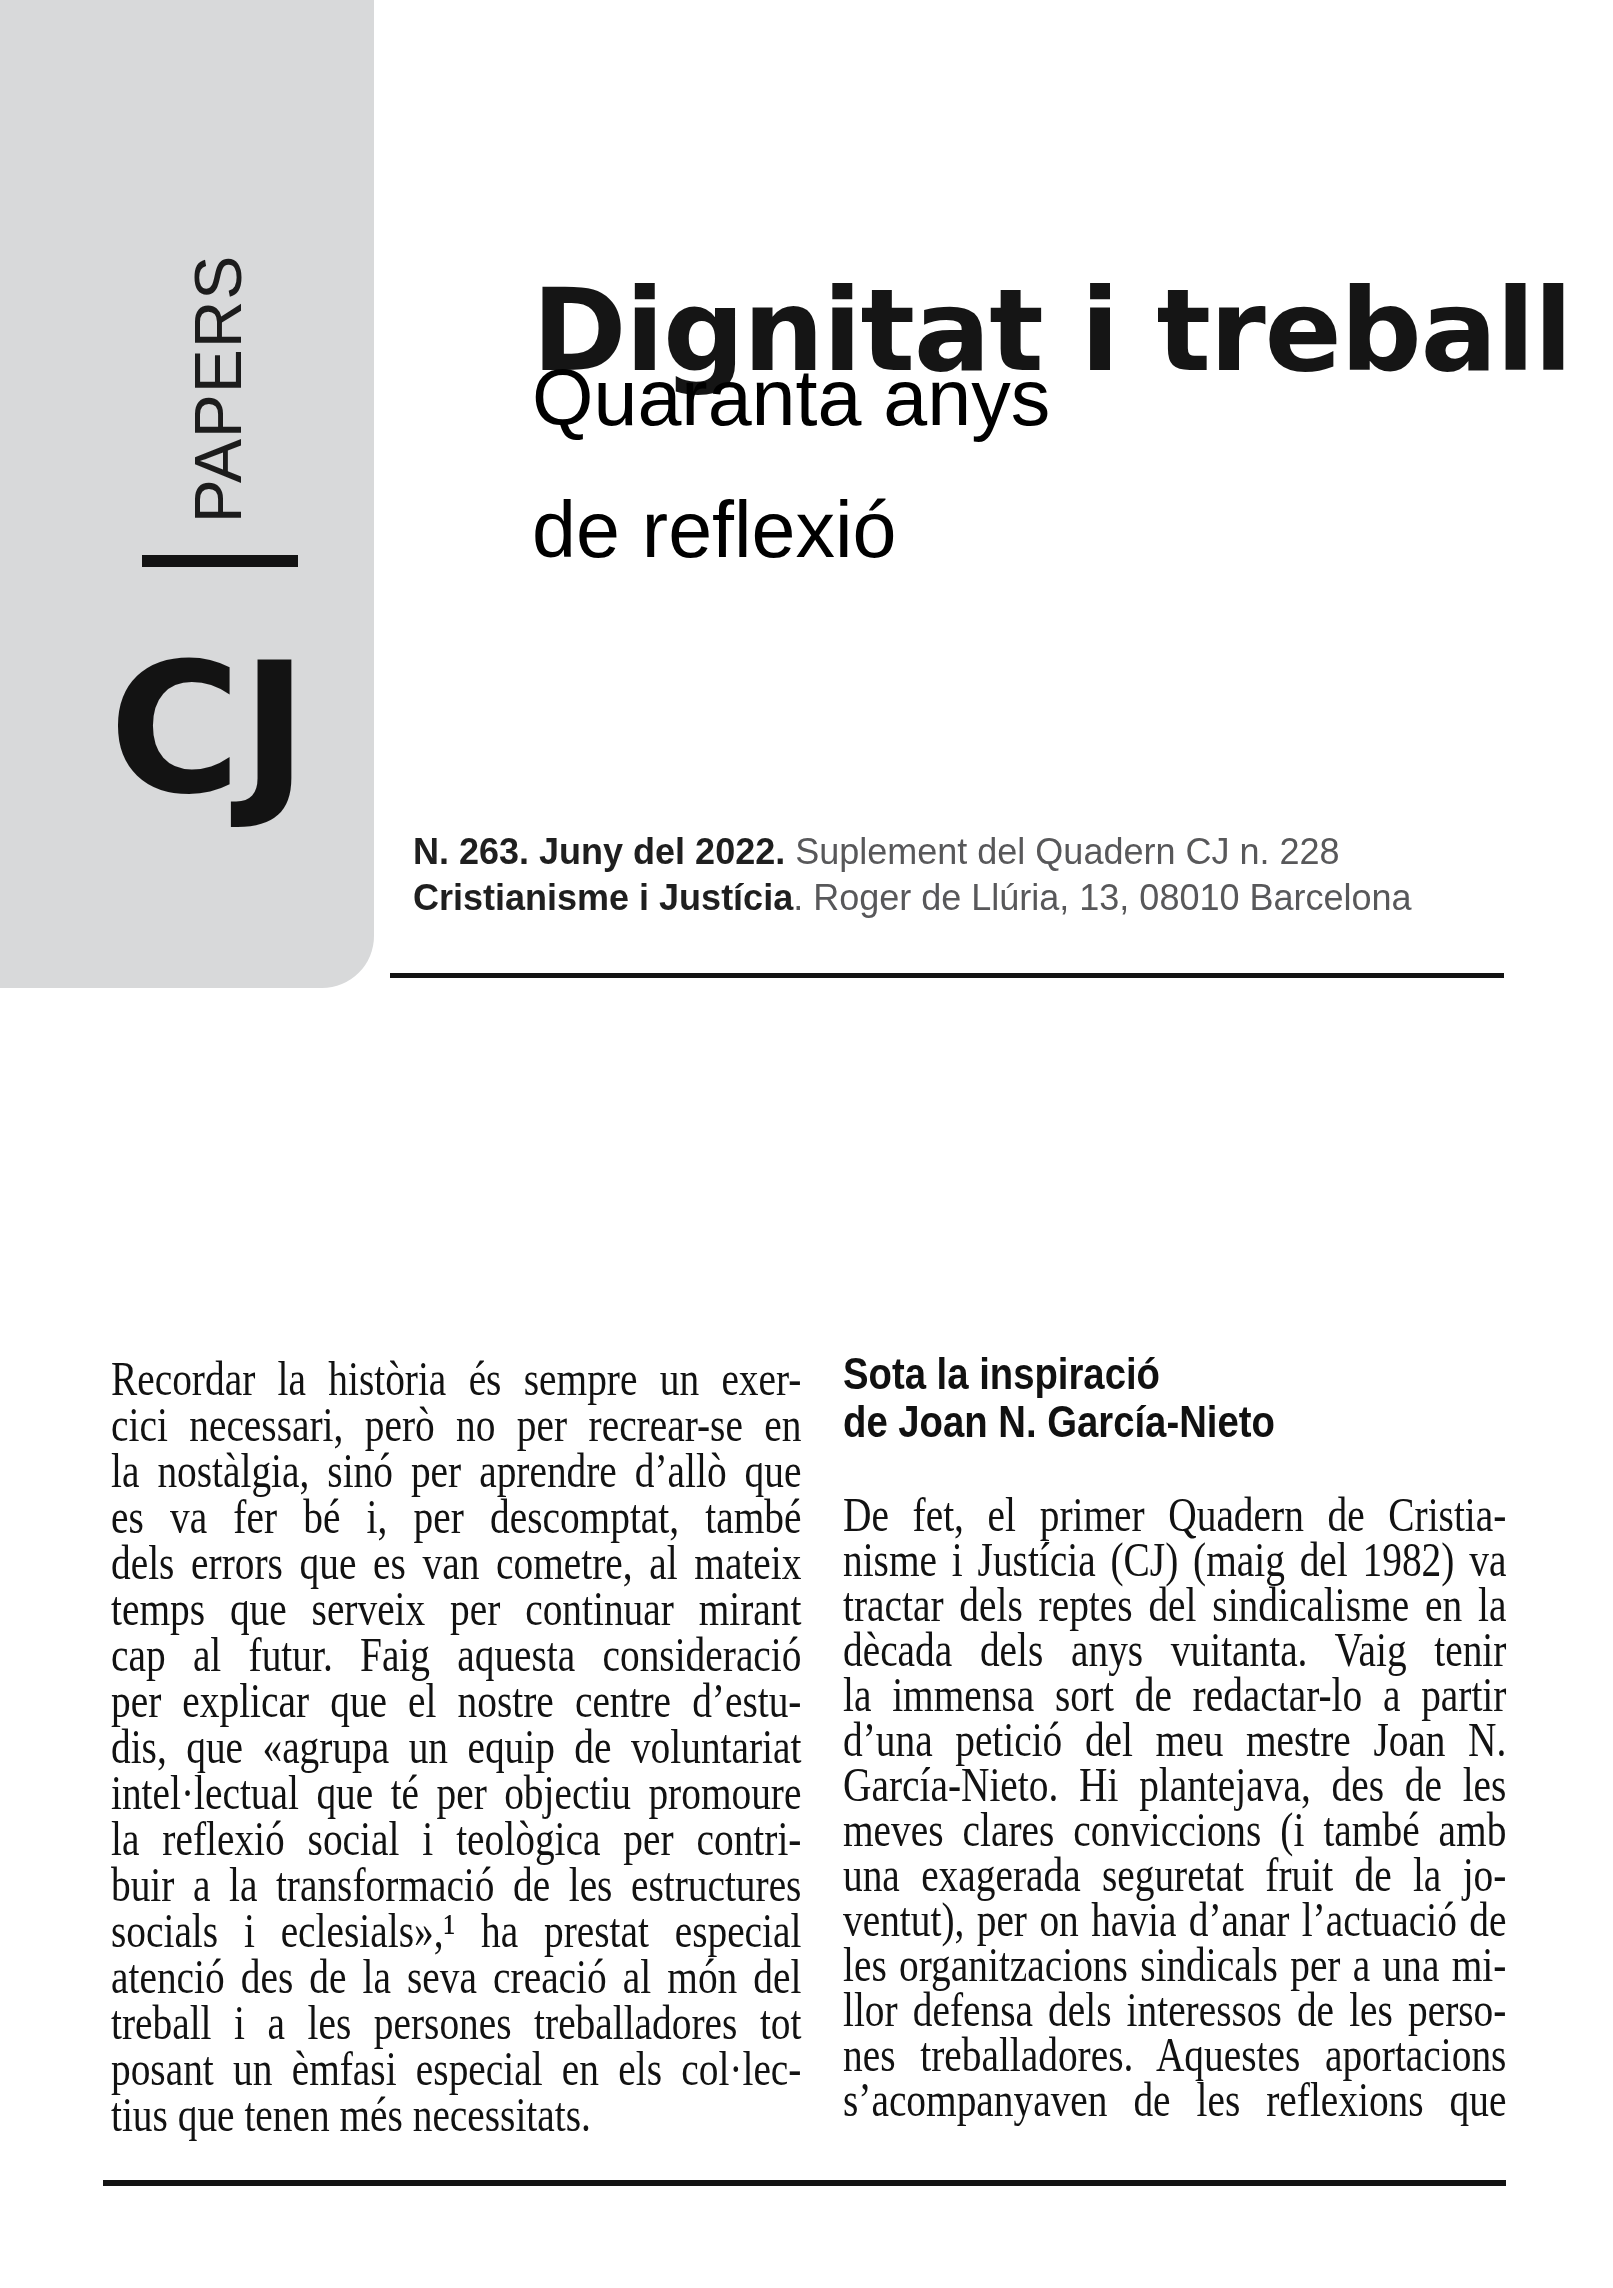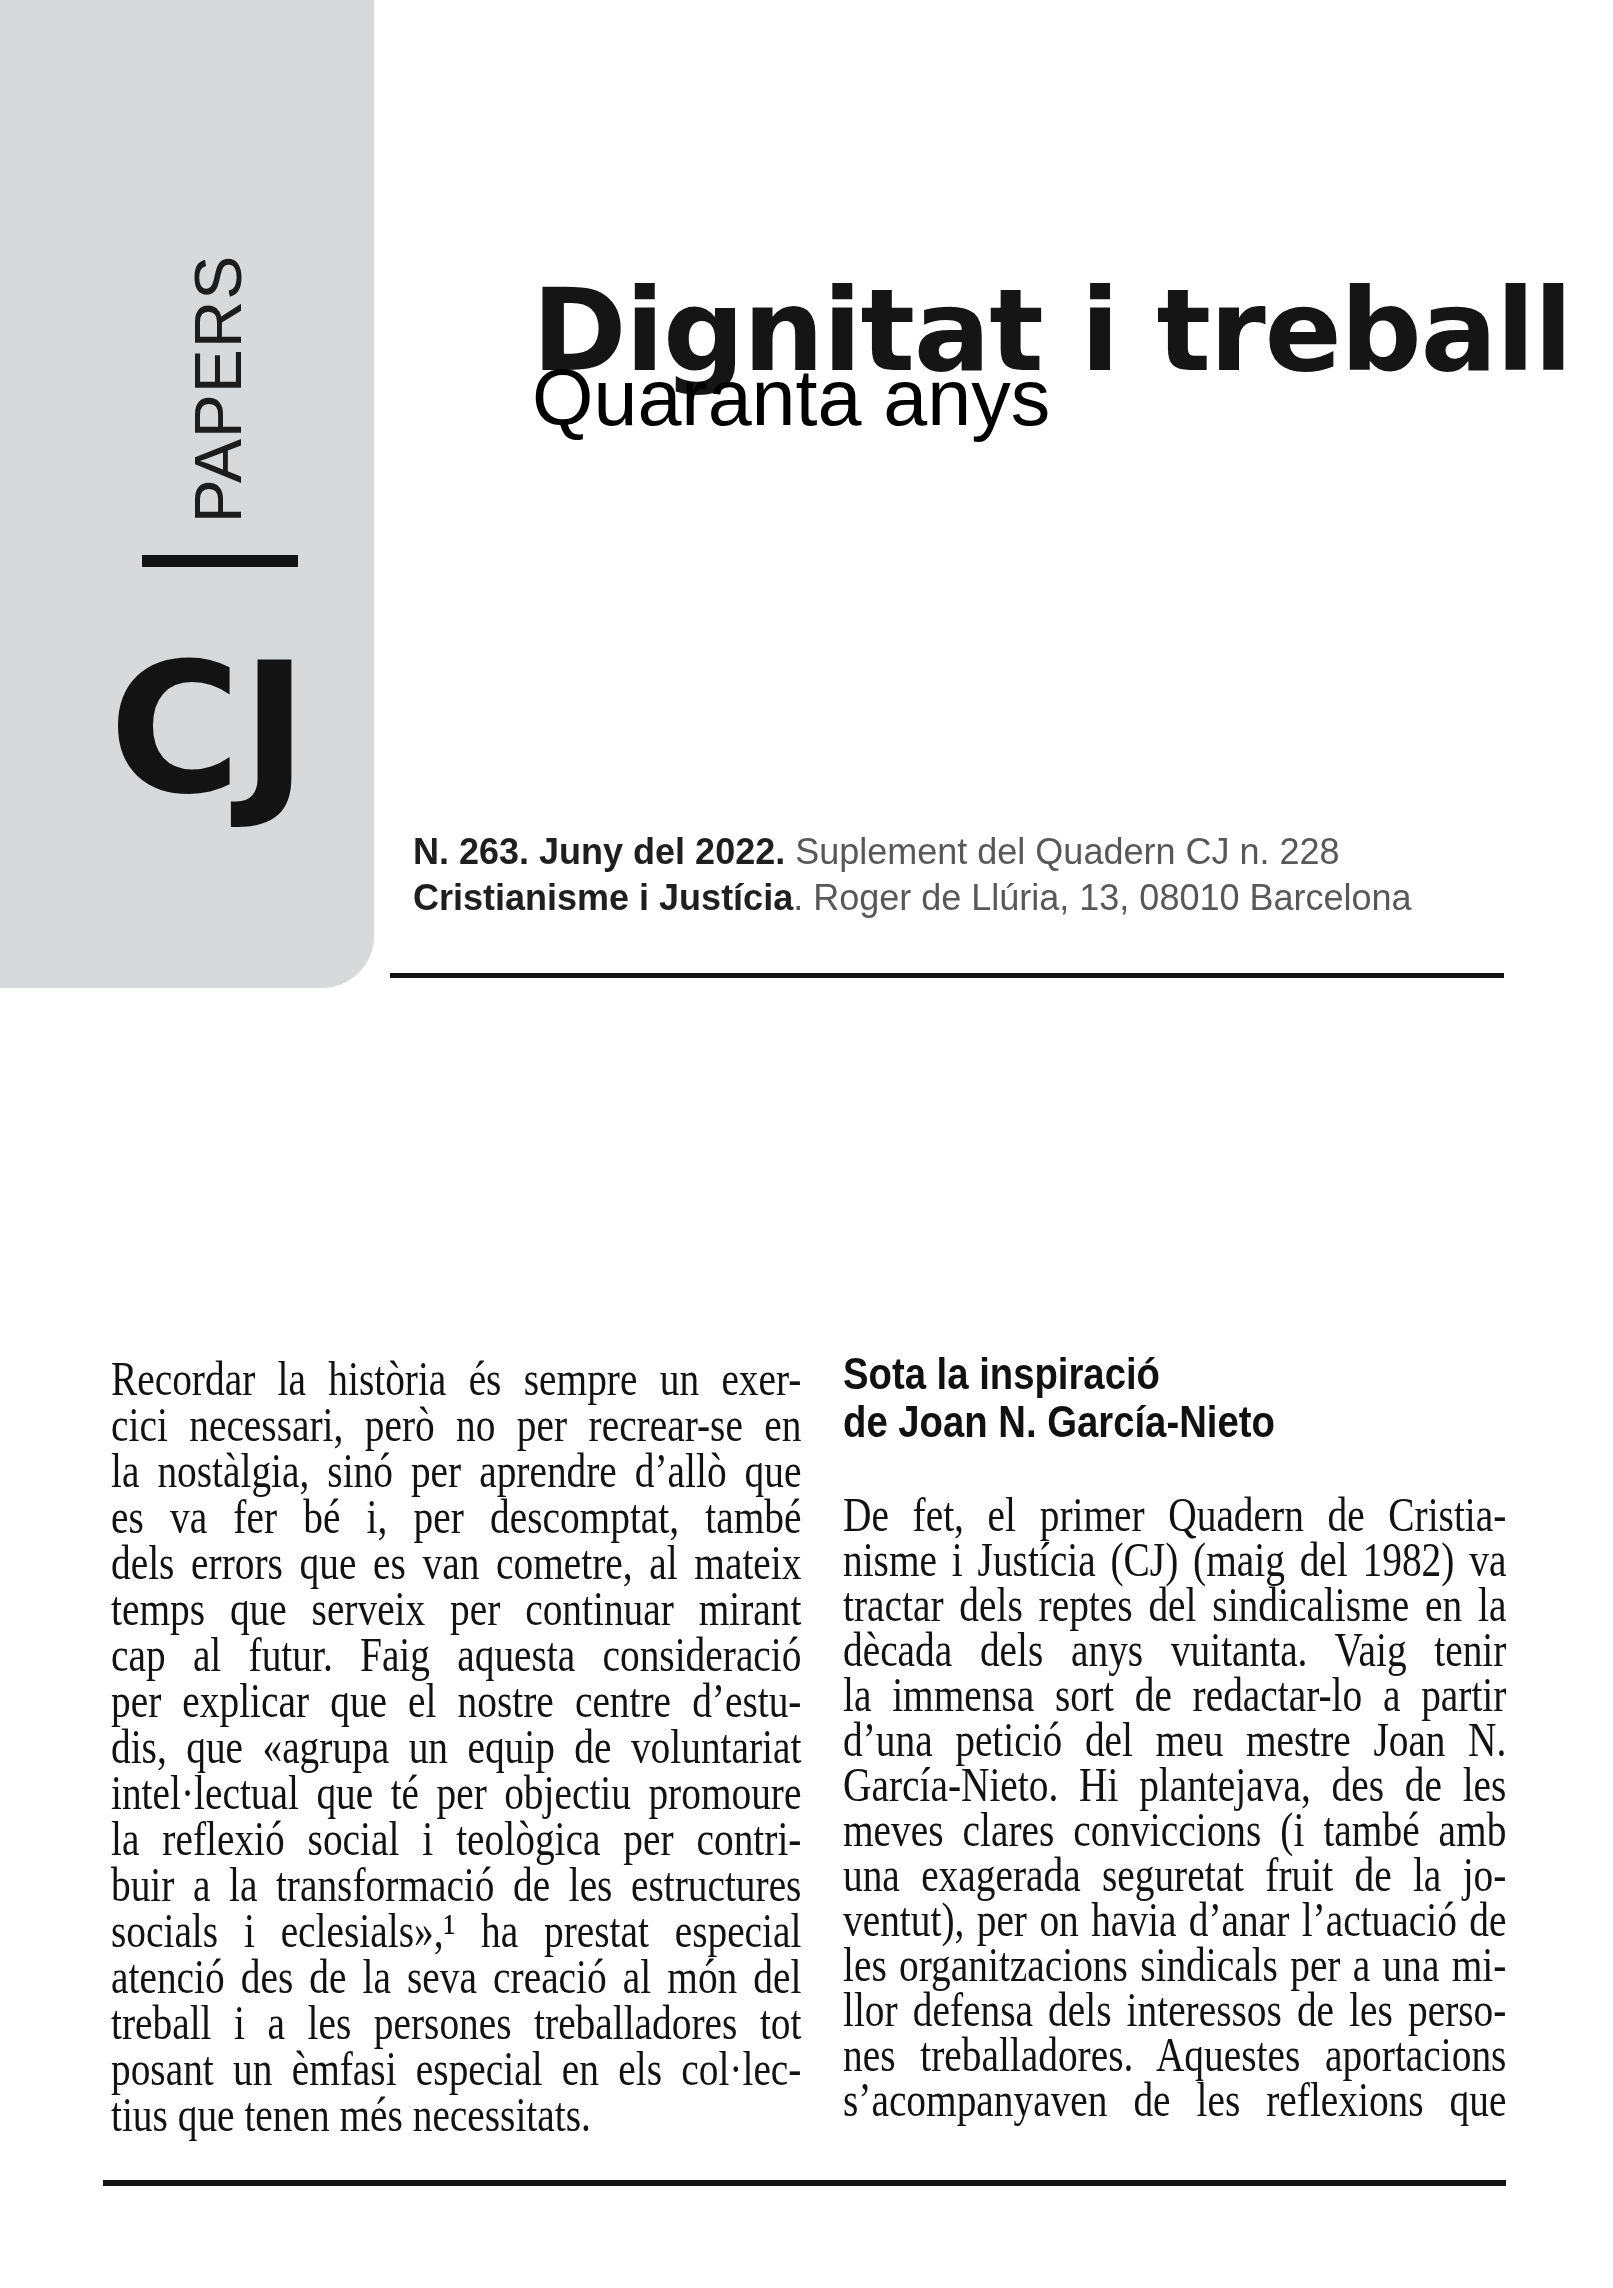--- a/index.html
+++ b/index.html
@@ -104,20 +104,21 @@
 <body>
 
 <div class="masthead-box" style="background: rgb(216, 217, 218);"></div>
 <div class="papers-vertical">PAPERS</div>
 <div class="masthead-dash" style="background: rgb(19, 19, 19);"></div>
 <div class="cj-logo">CJ</div>
 
 <h1 class="doc-title">Dignitat i treball</h1>
 <div class="doc-subtitle">
   <div>Quaranta anys</div>
+  <div>de reflexió</div>
 </div>
 
 <div class="issue-info">
   <div class="info-line"><span class="ib">N. 263. Juny del 2022.</span><span> Suplement del Quadern CJ n. 228</span></div>
   <div class="info-line"><span class="ib">Cristianisme i Justícia</span><span>. Roger de Llúria, 13, 08010 Barcelona</span></div>
 </div>
 
 <div class="rule-top" style="background: rgb(19, 19, 19);"></div>
 
 <div class="body-col col-left-outer">

